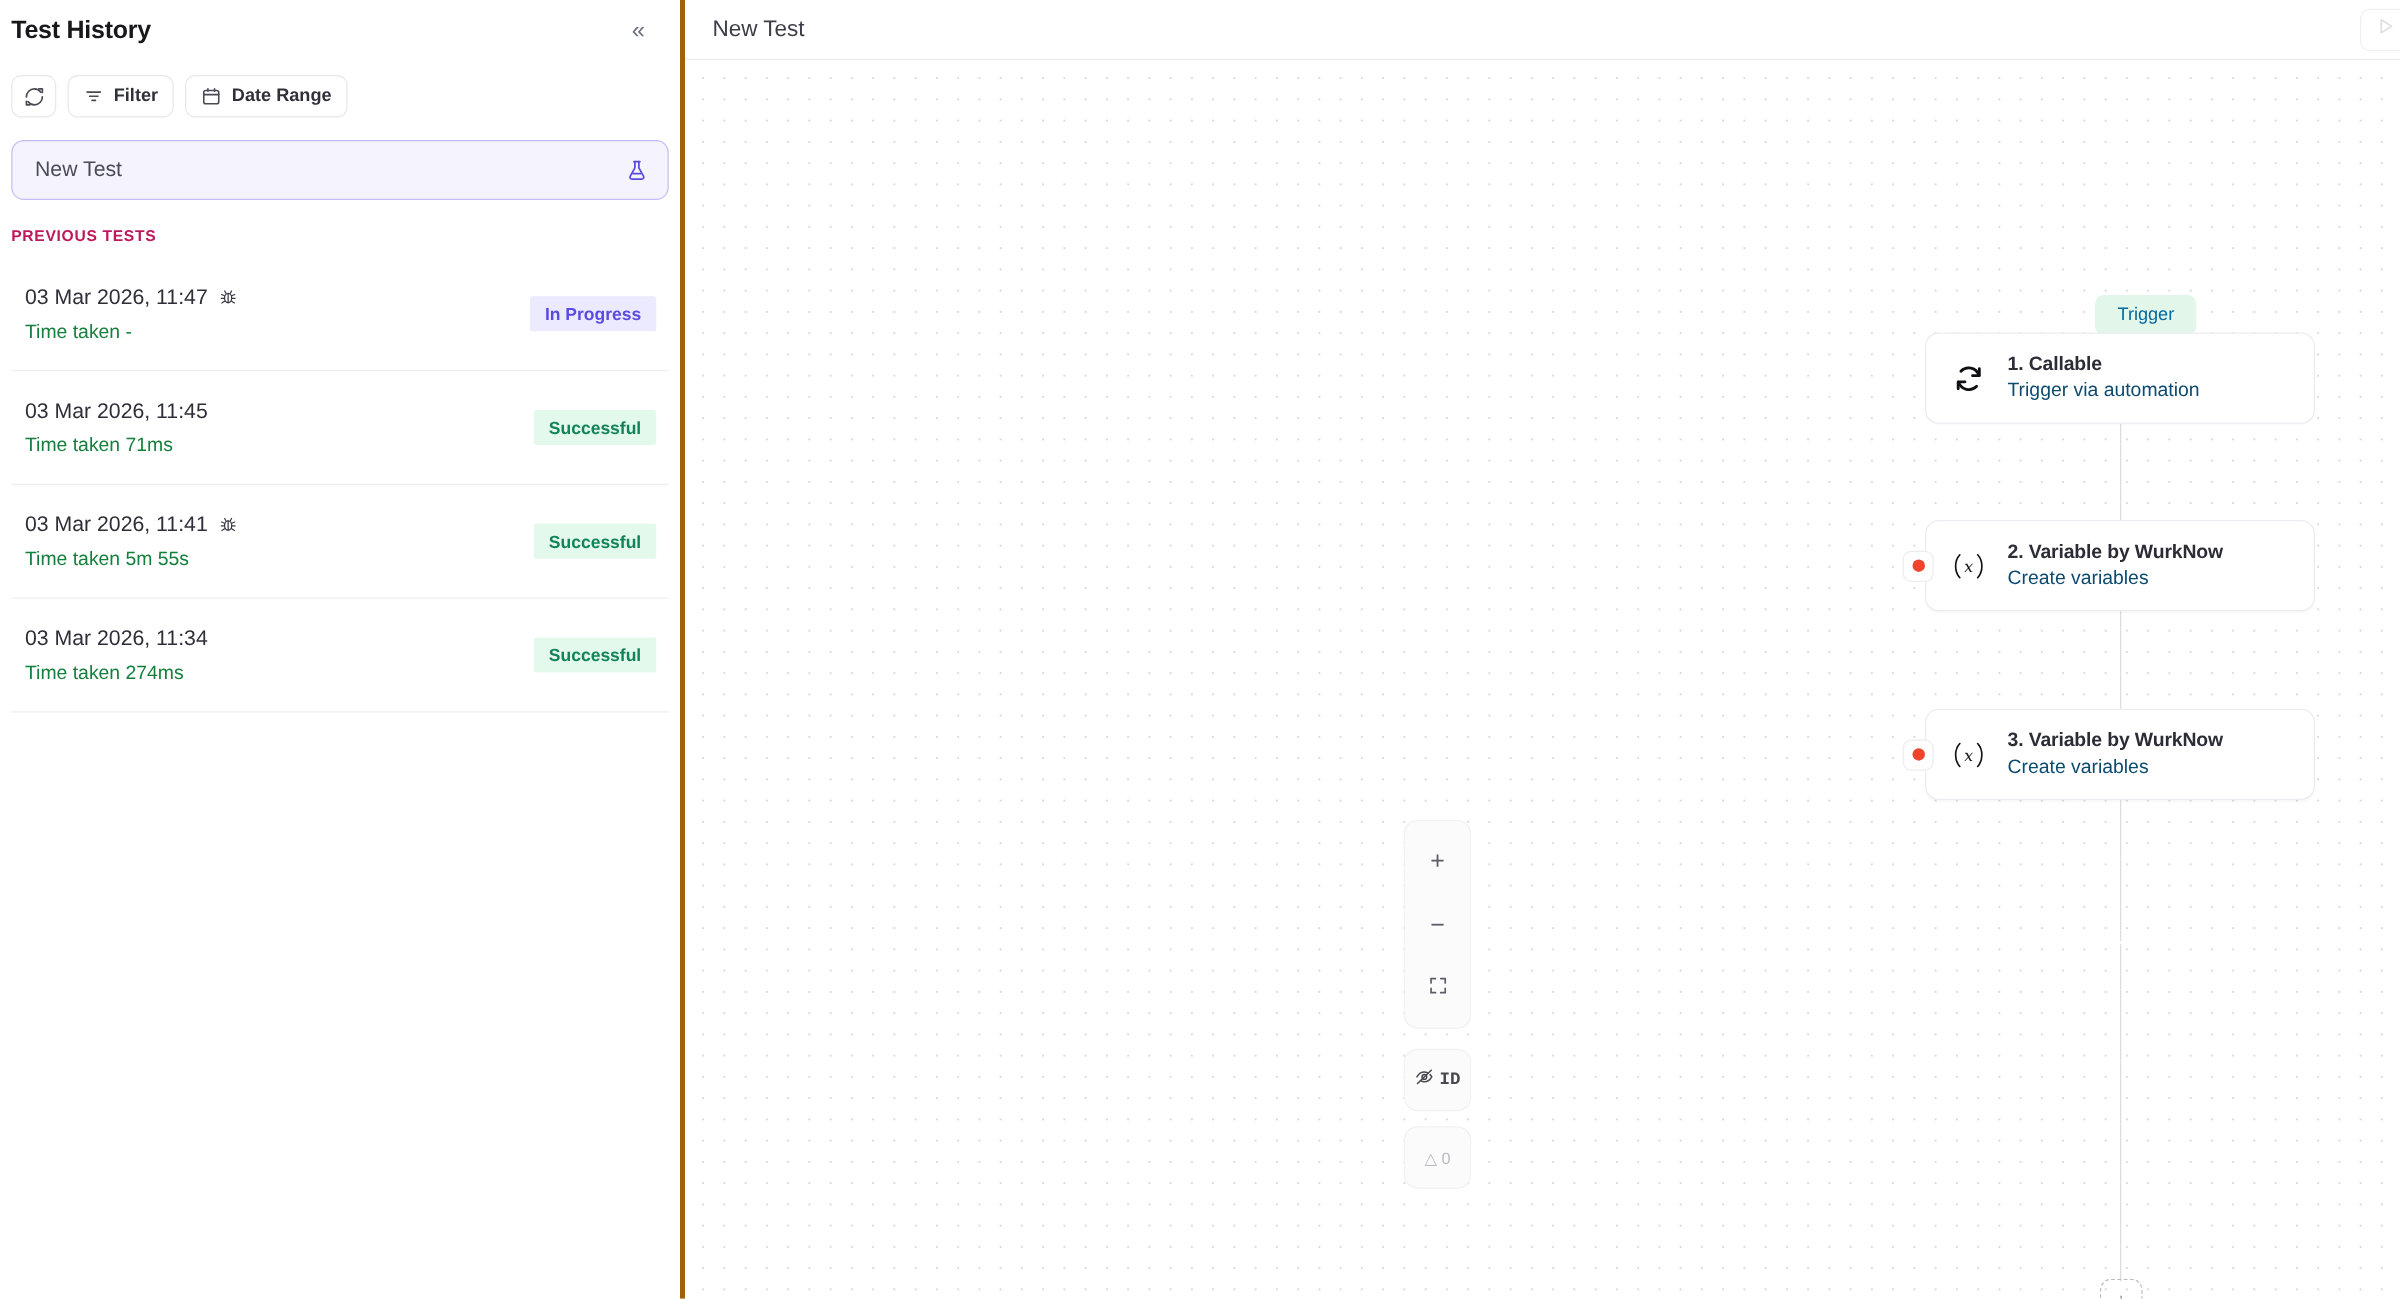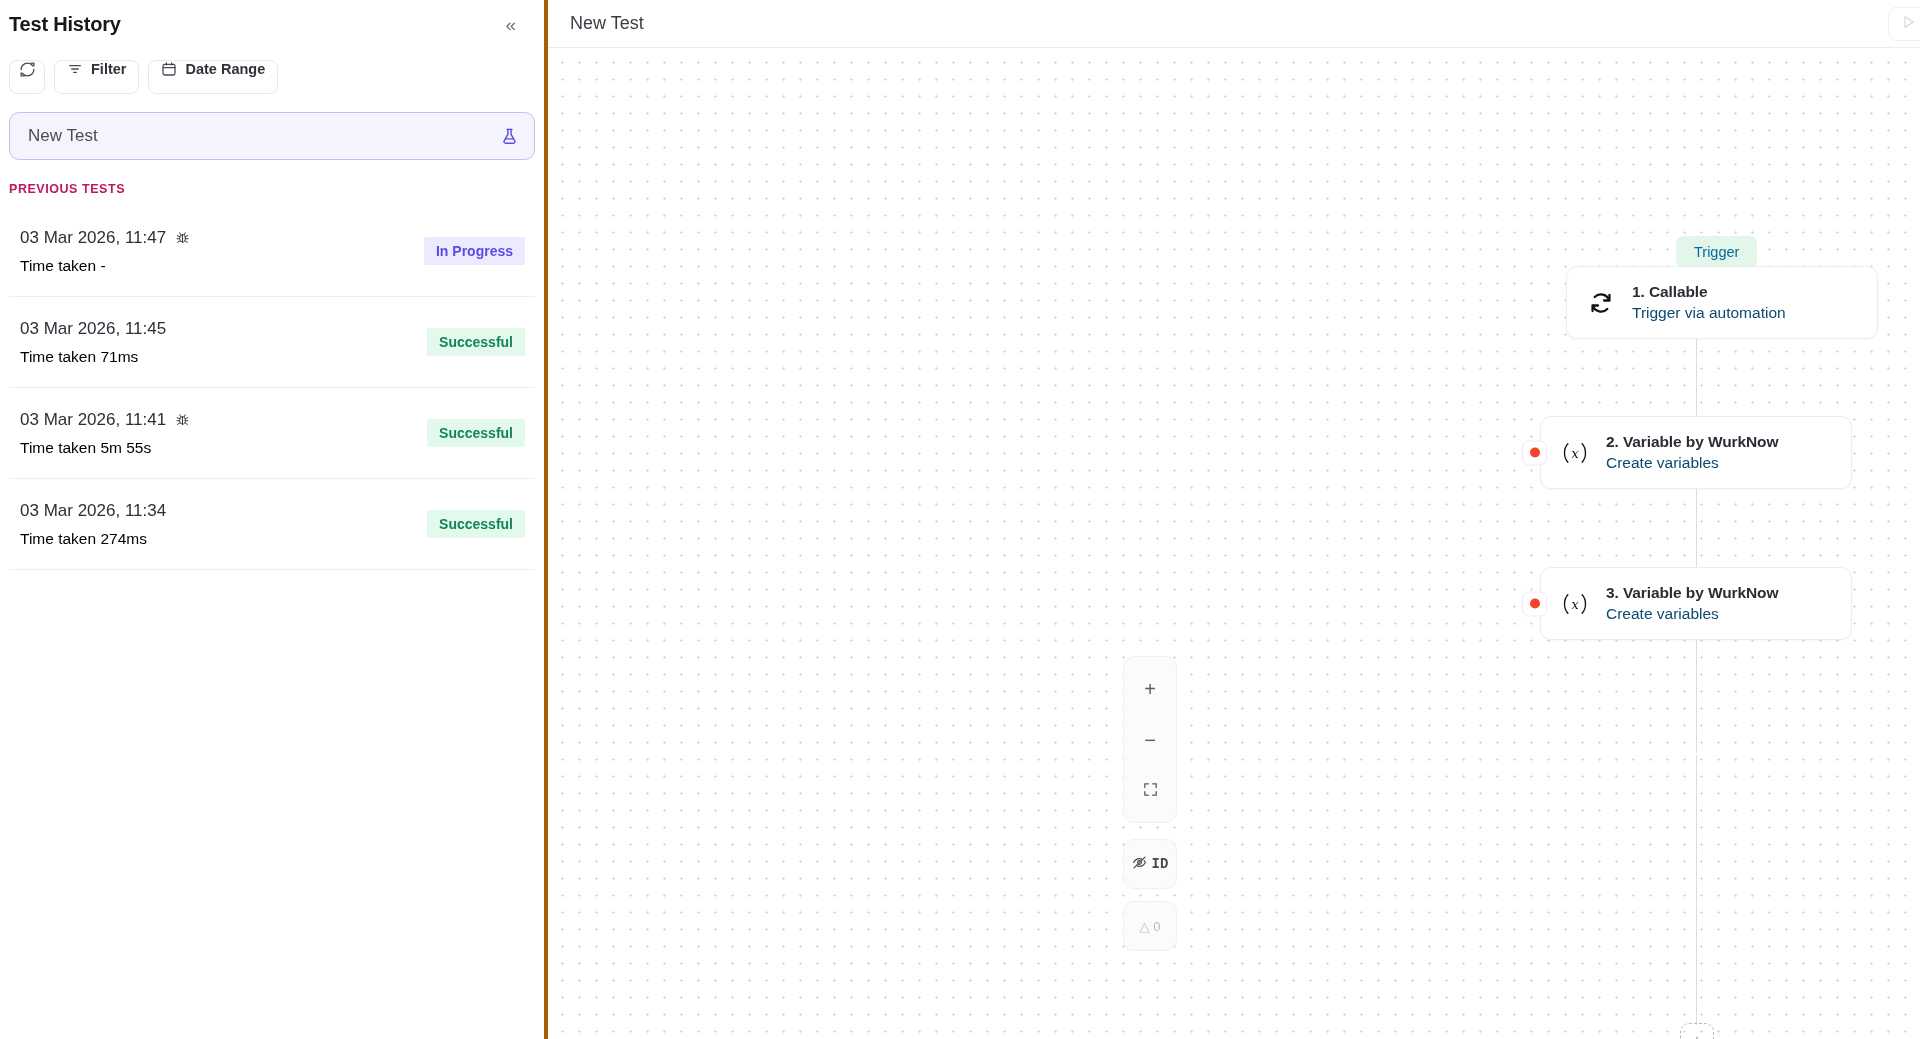--- a/index.html
+++ b/index.html
@@ -32,21 +32,21 @@
     color: #6b7280; font-size: 19px; line-height: 1;
     padding: 4px 6px; cursor: pointer; user-select: none;
   }
 
   .sb-toolbar {
     display: flex; align-items: center; gap: 9px;
     padding: 12px 0 0 9px;
   }
   .tool-btn {
     height: 34px; border: 1px solid #e7e7ec; border-radius: 8px;
-    background: #fff; display: inline-flex; align-items: flex-start;
+    background: #fff; display: inline-flex; align-items: center;
     gap: 8px; padding: 0 12px; cursor: pointer;
     font-size: 14.5px; color: #30303a; font-weight: 600;
   }
   .tool-btn.icon-only { width: 36px; padding: 0; justify-content: center; }
   .tool-btn svg { display: block; }
 
   .new-test-card {
     margin: 18px 9px 0 9px;
     height: 48px;
     border: 1px solid #c2bdf4;
@@ -72,21 +72,21 @@
     margin: 0 9px;
     display: flex; align-items: center; justify-content: space-between;
     padding: 0 10px 0 11px;
     cursor: pointer;
   }
   .test-meta { display: flex; flex-direction: column; gap: 9px; }
   .test-date {
     font-size: 17px; color: #2e2e38; font-weight: 400;
     display: flex; align-items: center; gap: 9px;
   }
-  .test-time { font-size: 15.5px; color: #000000; }
+  .test-time { font-size: 15.5px; color: #15803d; }
   .bug-icon { display: inline-flex; color: #3a3a44; }
 
   .badge {
     font-size: 14px; font-weight: 600;
     padding: 6px 12px; border-radius: 2px;
     white-space: nowrap;
   }
   .badge.inprogress { color: #5b4ce0; background: #eceaff; }
   .badge.successful { color: #13845a; background: #e3f9ec; }
 
@@ -344,21 +344,21 @@
 
       <div class="flow">
 
         <div class="edge" style="left:1148px; top:254px; height:148px;"></div>
         <div class="edge" style="left:1148px; top:404px; height:150px;"></div>
         <div class="edge" style="left:1148px; top:556px; height:149px;"></div>
         <div class="edge" style="left:1148px; top:707px; height:270px;"></div>
 
         <div class="trigger-pill">Trigger</div>
 
-        <div class="node" style="left:1018px; top:218px;">
+        <div class="node" style="left:992px; top:218px;">
           <span class="node-icon">
             <svg width="26" height="26" viewBox="0 0 24 24" fill="none" stroke="#101014" stroke-width="2.1" stroke-linecap="round" stroke-linejoin="round">
               <path d="M19.5 9.5A8 8 0 0 0 6.2 6.4"></path>
               <path d="M4.5 14.5A8 8 0 0 0 17.8 17.6"></path>
               <polyline points="19.8 4.6 19.8 9.7 14.8 9.7"></polyline>
               <polyline points="4.2 19.4 4.2 14.3 9.2 14.3"></polyline>
             </svg>
           </span>
           <span class="node-text">
             <span class="node-title">1. Callable</span>

